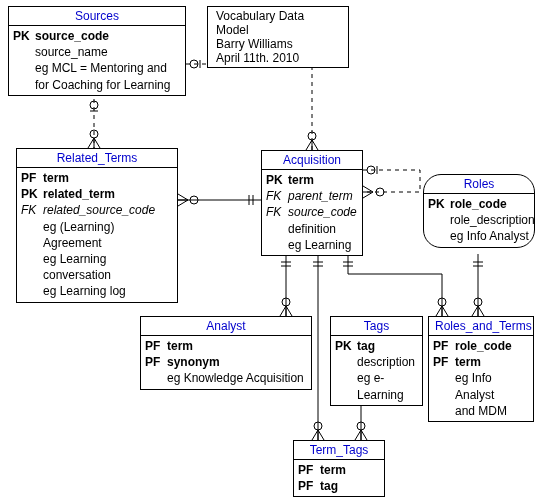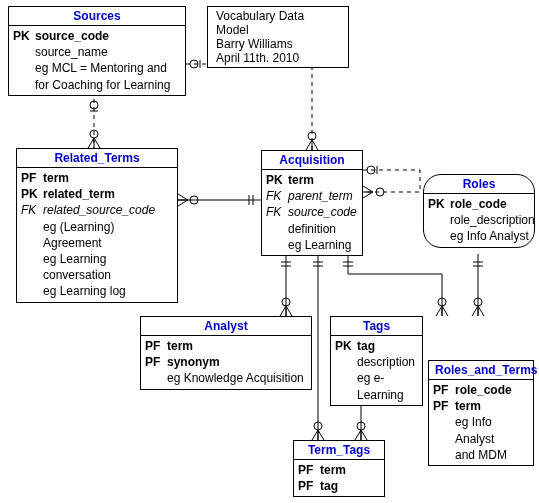--- a/index.html
+++ b/index.html
@@ -13,21 +13,21 @@
     position: relative;
   }
   .entity {
     position: absolute;
     border: 1px solid #000;
     background: #fff;
     box-sizing: border-box;
   }
   .entity-header {
     text-align: center;
-    font-weight: bold;
+    font-weight: normal;
     color: #0000cc;
     border-bottom: 1px solid #000;
     padding: 2px 6px;
   }
   .entity-body {
     padding: 2px 4px;
   }
   .row {
     display: flex;
     line-height: 1.35;
@@ -266,21 +266,21 @@
         <div class="keycol"></div>
         <div class="valcol">description</div>
       </div>
       <div class="row">
         <div class="keycol"></div>
         <div class="valcol">eg e-Learning</div>
       </div>
     </div>
 </div>
 
-<div class="entity" style="left:428px; top:316px; width:106px;margin-top:44px;">
+<div class="entity" style="left:428px; top:316px; width:106px;">
   <div class="entity-header">Roles_and_Terms</div>
   <div class="entity-body">
       <div class="row">
         <div class="keycol">PF</div>
         <div class="valcol" style="font-weight: bold;">role_code</div>
       </div>
       <div class="row">
         <div class="keycol">PF</div>
         <div class="valcol" style="font-weight: bold;">term</div>
       </div>

